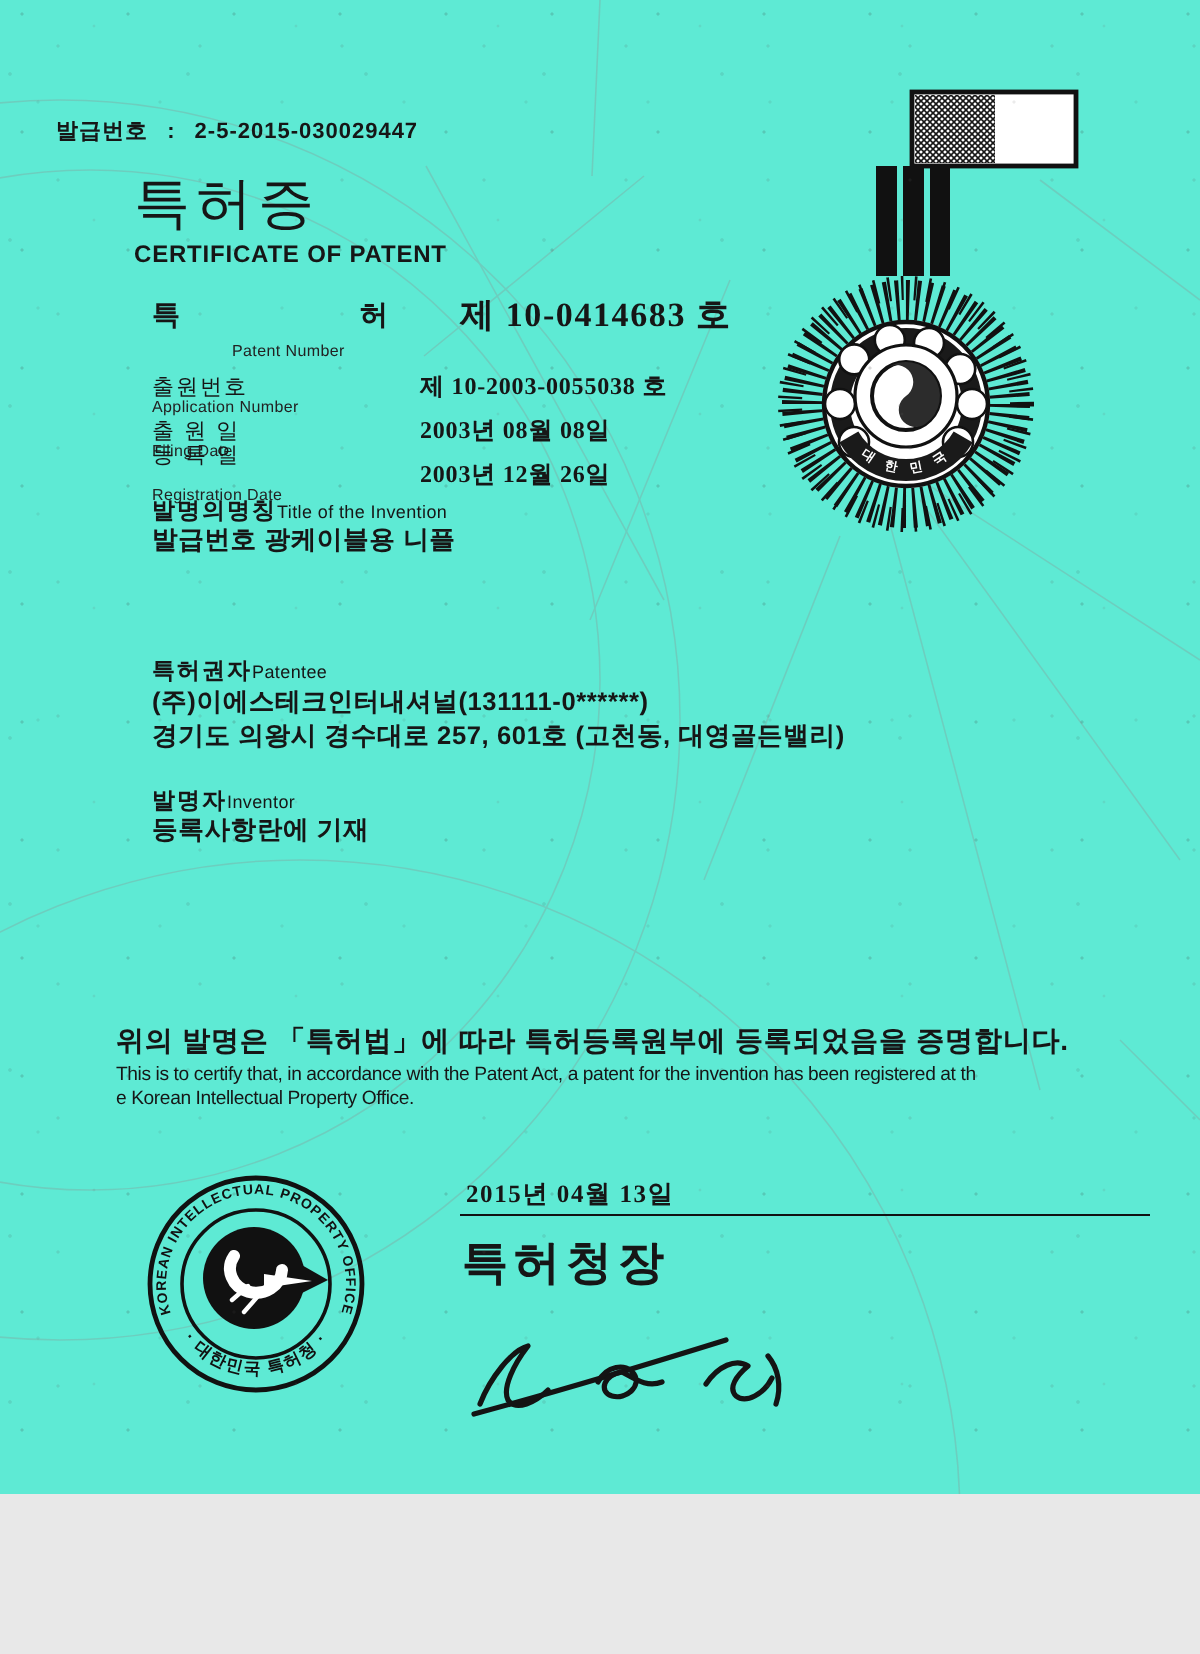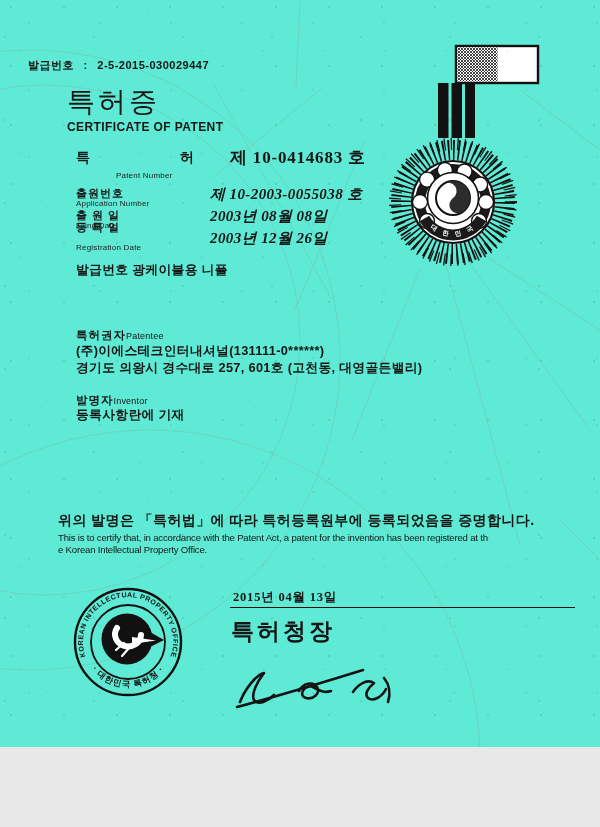--- a/index.html
+++ b/index.html
@@ -14,30 +14,30 @@
     background-image:
       radial-gradient(circle at 11px 7px, rgba(60,60,60,.35) .6px, transparent 1px),
       radial-gradient(circle at 29px 23px, rgba(90,90,90,.28) .6px, transparent 1px),
       radial-gradient(circle at 5px 37px, rgba(60,60,60,.22) .7px, transparent 1.1px),
       radial-gradient(circle at 47px 13px, rgba(110,110,110,.25) .5px, transparent .9px),
       radial-gradient(circle at 19px 51px, rgba(80,80,80,.2) .6px, transparent 1px);
     background-size:53px 59px,71px 67px,89px 83px,101px 97px,61px 103px;
   }
   .abs{position:absolute;z-index:2;}
   .bgsvg{position:absolute;inset:0;z-index:1;}
-  .ko-label{font-weight:700;font-size:11px;letter-spacing:1px;}
+  .ko-label{font-weight:400;font-size:11px;letter-spacing:1px;}
   .en-label{font-size:8px;color:#222;letter-spacing:.2px;}
   .serif-val{font-family:"Liberation Serif",serif;font-weight:700;}
   .issue{font-size:11px;font-weight:700;letter-spacing:.5px;}
   .issue span{margin-right:6px;}
   .title-ko{font-size:28px;font-weight:400;letter-spacing:3px;line-height:1;}
   .title-en{font-size:12px;font-weight:700;letter-spacing:.4px;margin-top:4px;}
   .patent-label{display:flex;width:118px;justify-content:space-between;font-size:14px;font-weight:800;}
   .patent-no{font-size:17px;letter-spacing:.8px;}
-  .field-val{font-size:15px;letter-spacing:.4px;font-style:italic;}
+  .field-val{font-size:12px;letter-spacing:.4px;}
   .inv-label-row,.sec-label-row{font-size:11.5px;font-weight:800;letter-spacing:1px;}
   .sec-en{font-size:9px;font-weight:400;letter-spacing:.2px;}
   .body-line{font-size:12.8px;font-weight:700;letter-spacing:.3px;}
   .cert-ko{font-size:14px;font-weight:800;letter-spacing:.4px;}
   .cert-en{font-size:9.6px;letter-spacing:-.2px;line-height:1.25;white-space:nowrap;}
   .date-txt{font-family:"Liberation Serif",serif;font-size:12.5px;font-weight:700;letter-spacing:.8px;text-align:right;}
   .date-rule{border-bottom:1.6px solid #111;}
   .comm-ko{font-size:23px;font-weight:900;letter-spacing:3px;}
   .comm-en{font-size:8.4px;font-weight:700;letter-spacing:.2px;line-height:1.15;}
 </style>
@@ -87,20 +87,23 @@
   <div class="abs serif-val field-val" style="left:210px;top:185px;">제 10-2003-0055038 호</div>
 
   <div class="abs ko-label" style="left:76px;top:208px;">출 원 일</div>
   <div class="abs en-label" style="left:76px;top:221px;">Filing Date</div>
   <div class="abs serif-val field-val" style="left:210px;top:207px;">2003년 08월 08일</div>
 
   <div class="abs ko-label" style="left:76px;top:220px;">등 록 일</div>
   <div class="abs en-label" style="left:76px;top:243px;">Registration Date</div>
   <div class="abs serif-val field-val" style="left:210px;top:229px;">2003년 12월 26일</div>
 
+  <div class="abs inv-label-row" style="left:76px;top:248px;">
+    <span>발명의명칭</span><span class="sec-en">Title of the Invention</span>
+  </div>
   <div class="abs body-line" style="left:76px;top:262px;">발급번호 광케이블용 니플</div>
 
   <div class="abs sec-label-row" style="left:76px;top:328px;">
     <span>특허권자</span><span class="sec-en">Patentee</span>
   </div>
   <div class="abs body-line" style="left:76px;top:343px;">(주)이에스테크인터내셔널(131111-0******)</div>
   <div class="abs body-line" style="left:76px;top:360px;">경기도 의왕시 경수대로 257, 601호 (고천동, 대영골든밸리)</div>
 
   <div class="abs sec-label-row" style="left:76px;top:393px;">
     <span>발명자</span><span class="sec-en">Inventor</span>

